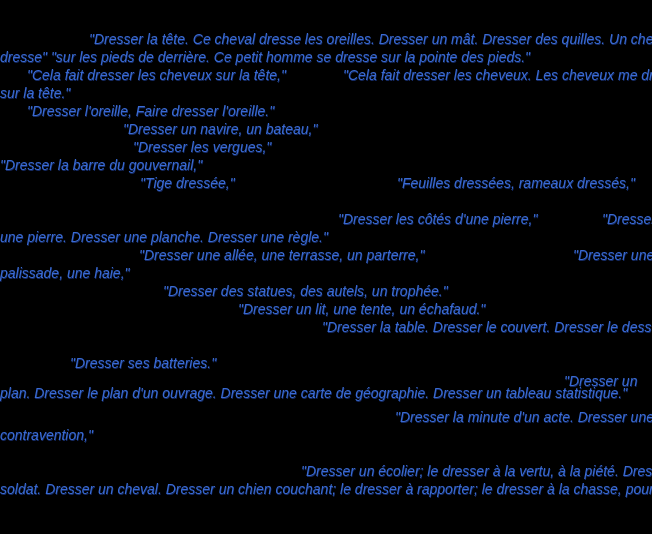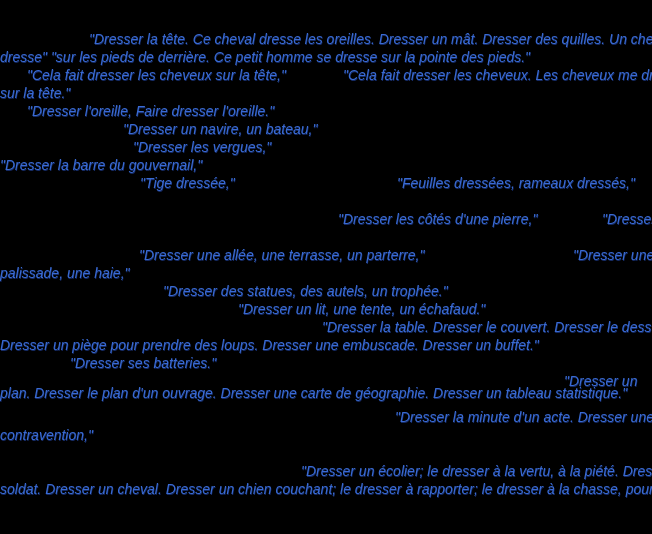--- a/index.html
+++ b/index.html
@@ -35,27 +35,27 @@
   <span class="q" style="top:66px;  left:343px">"Cela fait dresser les cheveux. Les cheveux me dressent</span>
   <span class="q" style="top:84px;  left:0px">sur la tête."</span>
   <span class="q" style="top:102px; left:27px">"Dresser l'oreille, Faire dresser l'oreille."</span>
   <span class="q" style="top:120px; left:123px">"Dresser un navire, un bateau,"</span>
   <span class="q" style="top:138px; left:133px">"Dresser les vergues,"</span>
   <span class="q" style="top:156px; left:0px">"Dresser la barre du gouvernail,"</span>
   <span class="q" style="top:174px; left:140px">"Tige dressée,"</span>
   <span class="q" style="top:174px; left:397px">"Feuilles dressées, rameaux dressés,"</span>
   <span class="q" style="top:210px; left:338px">"Dresser les côtés d'une pierre,"</span>
   <span class="q" style="top:210px; left:602px">"Dresser</span>
+  <span class="q" style="top:228px; left:0px">une pierre. Dresser une planche. Dresser une règle."</span>
   <span class="q" style="top:246px; left:139px">"Dresser une allée, une terrasse, un parterre,"</span>
   <span class="q" style="top:246px; left:573px">"Dresser une</span>
   <span class="q" style="top:264px; left:0px">palissade, une haie,"</span>
   <span class="q" style="top:282px; left:163px">"Dresser des statues, des autels, un trophée."</span>
   <span class="q" style="top:300px; left:238px">"Dresser un lit, une tente, un échafaud."</span>
   <span class="q" style="top:318px; left:322px">"Dresser la table. Dresser le couvert. Dresser le dessert.</span>
-  <span class="q" style="top:336px; left:0px">Dresser un piège pour prendre des loups. Dresser une embuscade. Dresser un buffet."</span>
   <span class="q" style="top:354px; left:70px">"Dresser ses batteries."</span>
   <span class="q" style="top:372px; left:564px">"Dresser un</span>
   <span class="q" style="top:384px; left:0px">plan. Dresser le plan d'un ouvrage. Dresser une carte de géographie. Dresser un tableau statistique."</span>
   <span class="q" style="top:408px; left:395px">"Dresser la minute d'un acte. Dresser une</span>
   <span class="q" style="top:426px; left:0px">contravention,"</span>
   <span class="q" style="top:462px; left:301px">"Dresser un écolier; le dresser à la vertu, à la piété. Dresser un</span>
   <span class="q" style="top:480px; left:0px">soldat. Dresser un cheval. Dresser un chien couchant; le dresser à rapporter; le dresser à la chasse, pour la chasse."</span>
 </div>
 
 </body></html>

